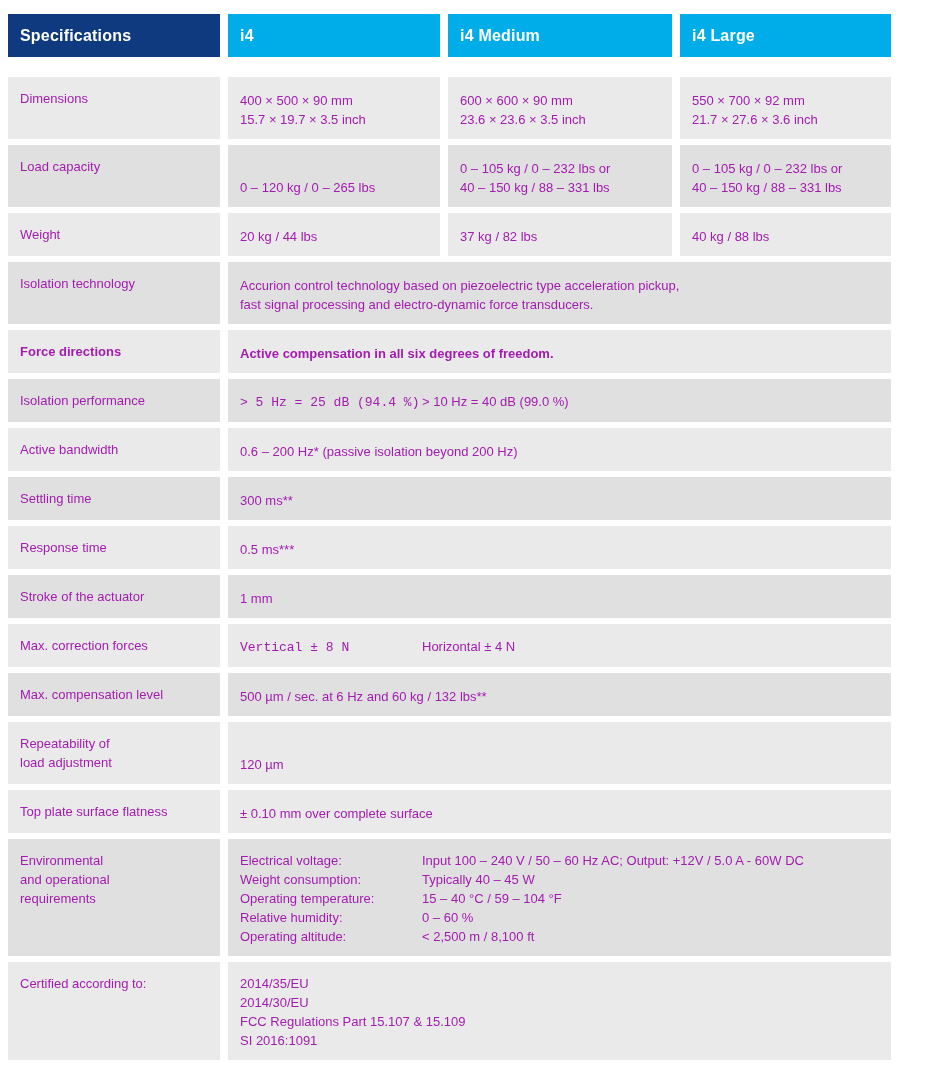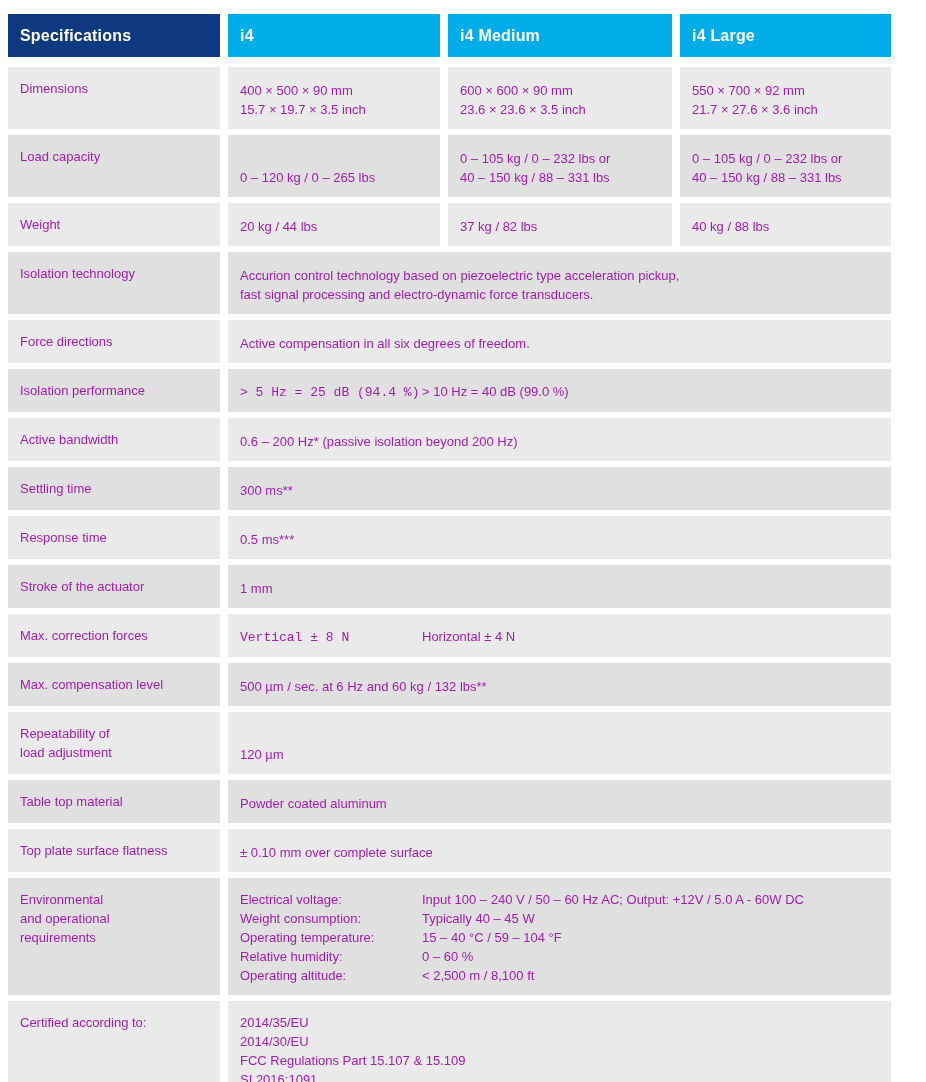--- a/index.html
+++ b/index.html
@@ -1,21 +1,21 @@
 <!DOCTYPE html>
 <html style="--navy: #0f3a80; --cyan: #00ade9; --rowLight: #eaeaea; --rowDark: #e0e0e0; --bodyText: #686868; --headerText: #ffffff;"><head>
 <meta charset="utf-8">
 <style>
   html,body{margin:0;padding:0;}
   body{
     width:926px;height:1082px;overflow:hidden;background:#ffffff;
     font-family:"Liberation Sans",sans-serif;position:relative;
   }
   .specs{position:absolute;left:8px;top:14px;width:883px;}
-  .hdr{display:grid;grid-template-columns:212px 212px 224px 211px;column-gap:8px;margin-bottom:10px;}
+  .hdr{display:grid;grid-template-columns:212px 212px 224px 211px;column-gap:8px;margin-bottom:20px;}
   .hcell{
     height:43px;display:flex;align-items:center;padding:0 12px;box-sizing:border-box;
     color:#ffffff;font-weight:bold;font-size:16px;letter-spacing:.2px;
   }
   .hcell.spec{background:var(--navy,#0f3a80);}
   .hcell.model{background:var(--cyan,#00ade9);}
   .row{display:grid;column-gap:8px;margin-bottom:6px;}
   .row:last-child{margin-bottom:0;}
   .row.cols{grid-template-columns:212px 212px 224px 211px;}
   .row.merged{grid-template-columns:212px 663px;}
@@ -92,21 +92,21 @@
       </div>
       <div class="row merged shade-dark" style="min-height: 62px;">
         <div class="cell label-cell">
           <div>Isolation technology</div>
         </div>
         <div class="cell value-cell">
           <div>Accurion control technology based on piezoelectric type acceleration pickup,</div>
           <div>fast signal processing and electro-dynamic force transducers.</div>
         </div>
       </div>
-      <div class="row merged shade-light" style="min-height: 43px;">
+      <div class="row merged shade-light" style="min-height: 43px; font-weight: bold;">
         <div class="cell label-cell">
           <div>Force directions</div>
         </div>
         <div class="cell value-cell">
           <div>Active compensation in all six degrees of freedom.</div>
         </div>
       </div>
       <div class="row merged shade-dark" style="min-height: 43px;">
         <div class="cell label-cell">
           <div>Isolation performance</div>
@@ -163,28 +163,20 @@
           <div>500 µm / sec. at 6 Hz and 60 kg / 132 lbs**</div>
         </div>
       </div>
       <div class="row merged shade-light" style="min-height: 62px;">
         <div class="cell label-cell">
           <div>Repeatability of</div>
           <div>load adjustment</div>
         </div>
         <div class="cell value-cell">
           <div>120 µm</div>
-        </div>
-      </div>
-      <div class="row merged shade-dark" style="min-height: 43px;">
-        <div class="cell label-cell">
-          <div>Table top material</div>
-        </div>
-        <div class="cell value-cell">
-          <div>Powder coated aluminum</div>
         </div>
       </div>
       <div class="row merged shade-light" style="min-height: 43px;">
         <div class="cell label-cell">
           <div>Top plate surface flatness</div>
         </div>
         <div class="cell value-cell">
           <div>± 0.10 mm over complete surface</div>
         </div>
       </div>

